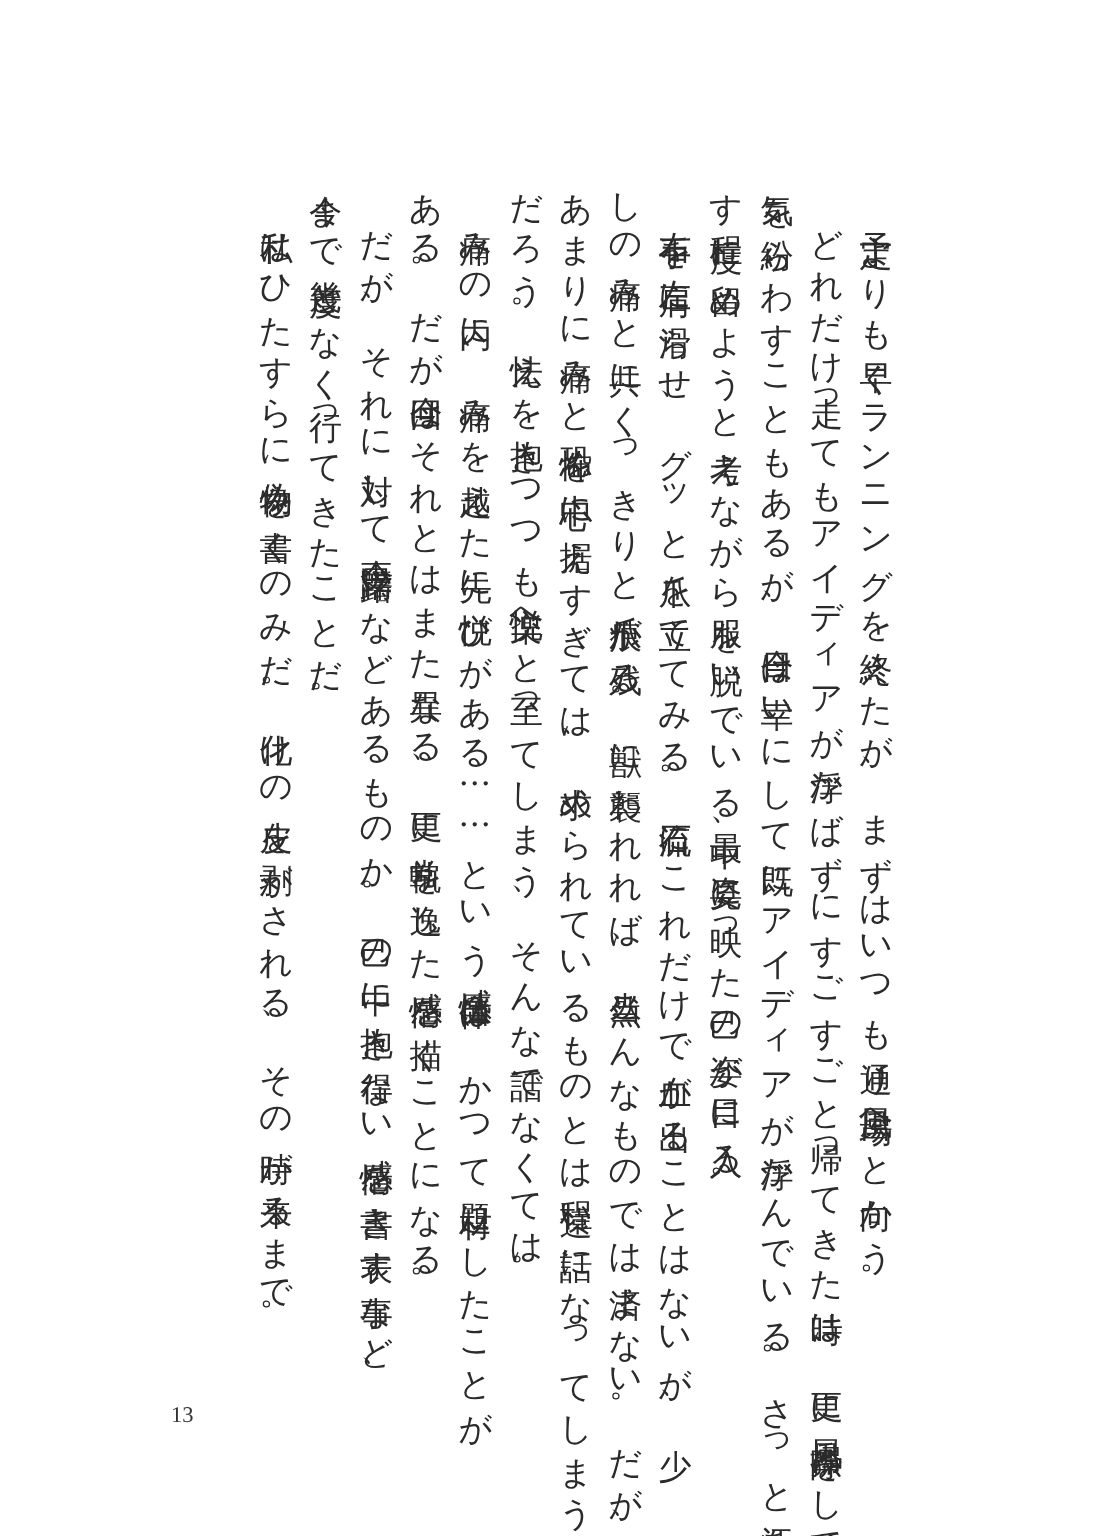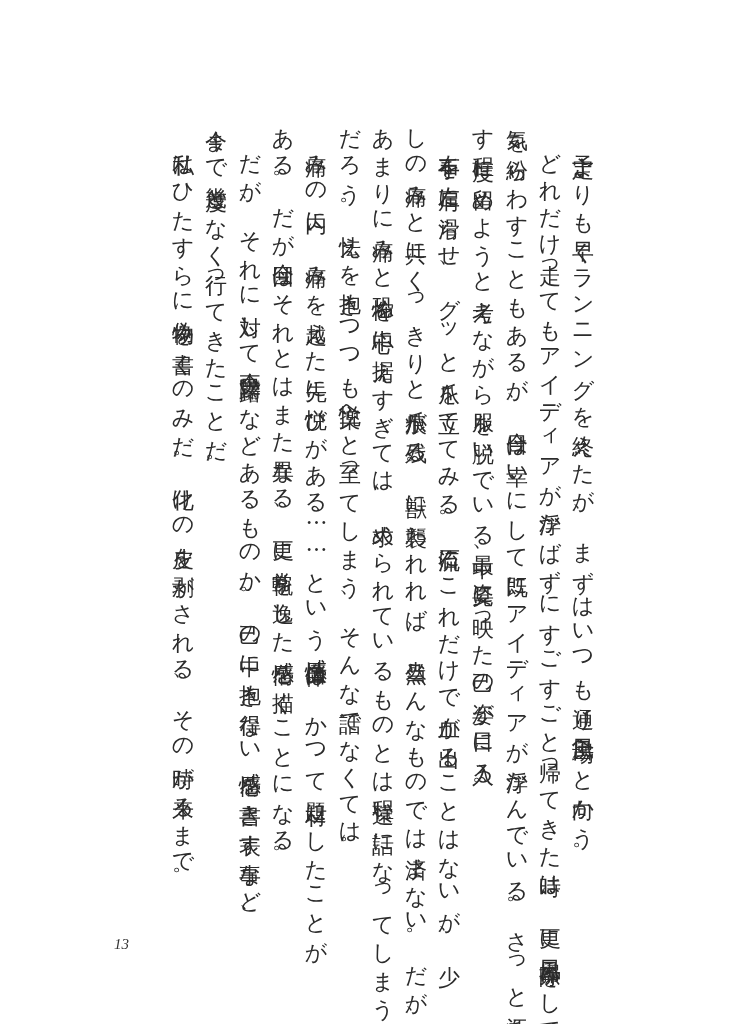--- a/index.html
+++ b/index.html
@@ -41,21 +41,20 @@
       white-space: nowrap;
       color: #2b2b2b;
     }
     .page-number {
       position: absolute;
       left: 114px;
       top: 936px;
       font-size: 15px;
       color: #333333;
       font-family: "Liberation Serif", "DejaVu Serif", serif;
-      font-style: italic;
     }
   </style>
 </head>
 <body>
 
 <div class="page">
   <div class="text-block">
     <div class="column" style="left:400px">　予定よりも早くランニングを終えたが、まずはいつも通り風呂場へと向かう。</div>
     <div class="column" style="left:367px">　どれだけ走ってもアイディアが浮かばずにすごすごと帰ってきた時は、更に風呂掃除をして</div>
     <div class="column" style="left:334px">気を紛らわすこともあるが、今日は幸いにして既にアイディアが浮かんでいる。さっと汗を流</div>

